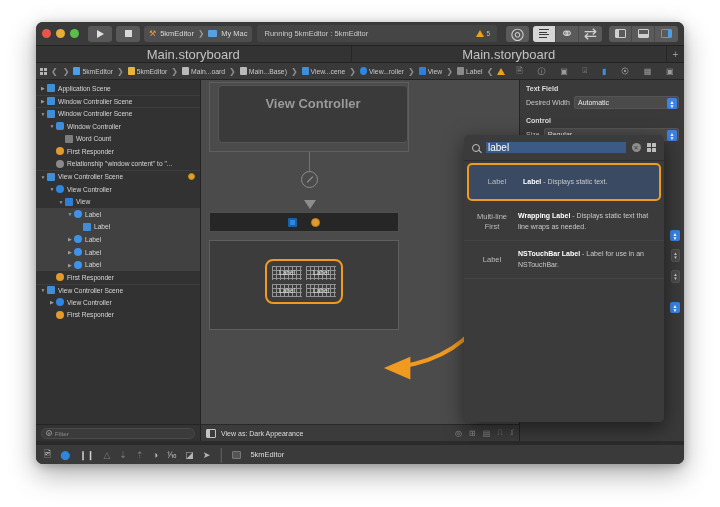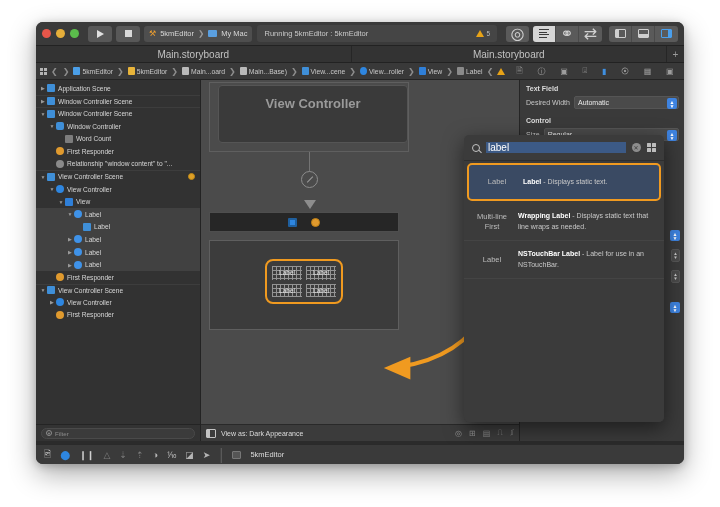--- a/index.html
+++ b/index.html
@@ -71,21 +71,21 @@
   .pane-ico { width:11px;height:9px;border:1px solid #cfcfcf; position:relative; border-radius:1px; }
   .pane-ico.left::before{content:"";position:absolute;left:0;top:0;bottom:0;width:3px;background:#cfcfcf;}
   .pane-ico.bot::before{content:"";position:absolute;left:0;right:0;bottom:0;height:3px;background:#cfcfcf;}
   .pane-ico.right-on{border-color:#4a9fec;}
   .pane-ico.right-on::before{content:"";position:absolute;right:0;top:0;bottom:0;width:3px;background:#4a9fec;}
 
   
   .tabbar { height:17px; background:#333333; display:flex; border-bottom:1px solid #222; }
   .tab {
     flex:1; display:flex; align-items:center; justify-content:center;
-    font-size:10px; color:#c2c2c2; border-right:1px solid #262626;
+    font-size:13px; color:#c2c2c2; border-right:1px solid #262626;
   }
   .tab.second { position:relative; }
   .tab-plus { width:17px; display:flex;align-items:center;justify-content:center;color:#9a9a9a;font-size:10px; }
 
   
   .jumpbar { height:17px; background:#393939; display:flex; border-bottom:1px solid #242424; }
   .jb-left { width:470px; display:flex; align-items:center; padding-left:4px; gap:3px; overflow:hidden; }
   .jb-right { flex:1; display:flex; align-items:center; justify-content:space-around; padding:0 3px; }
   .grid-ico { display:grid;grid-template-columns:repeat(2,3px);grid-template-rows:repeat(2,3px);gap:1px; }
   .grid-ico i{background:#b5b5b5;display:block;}

